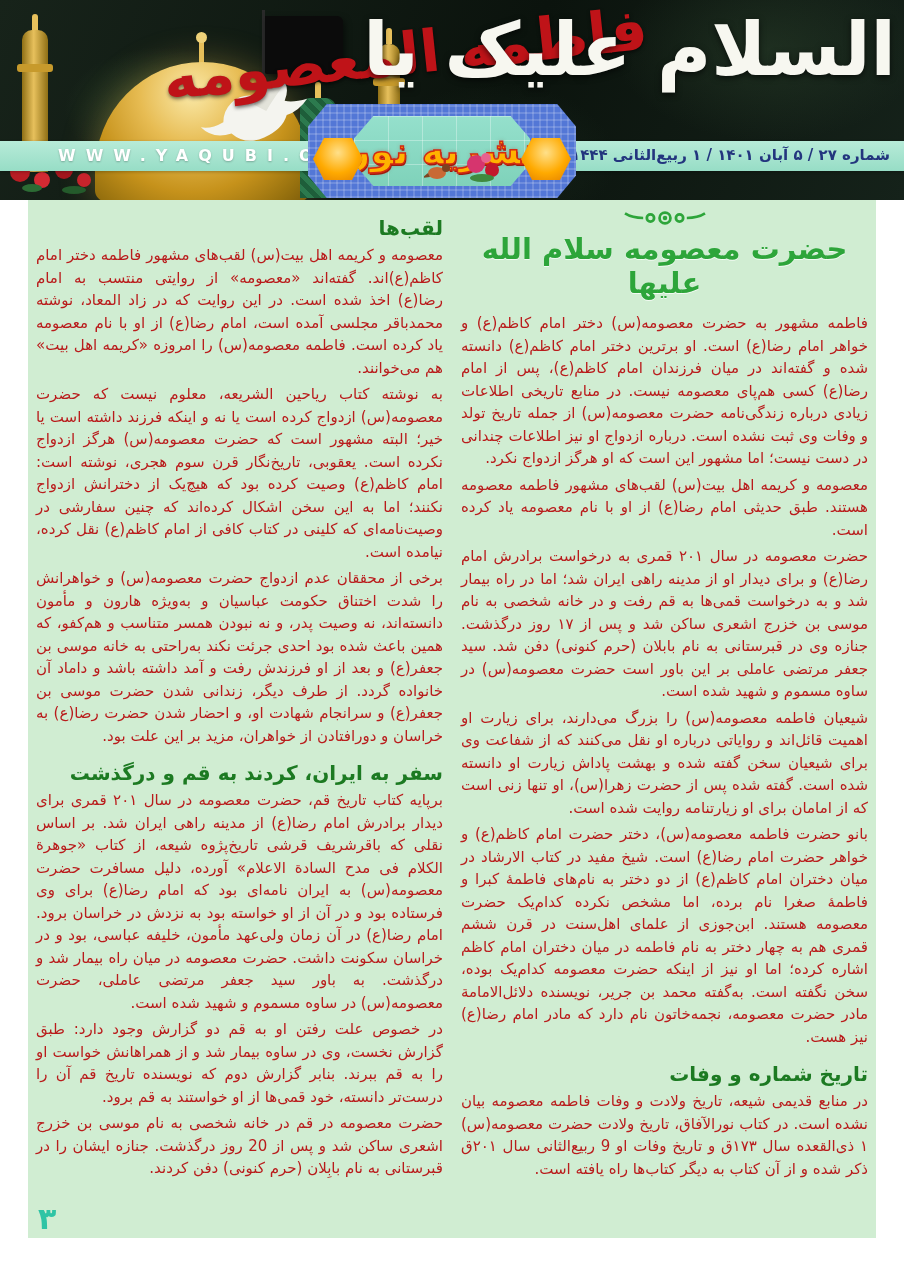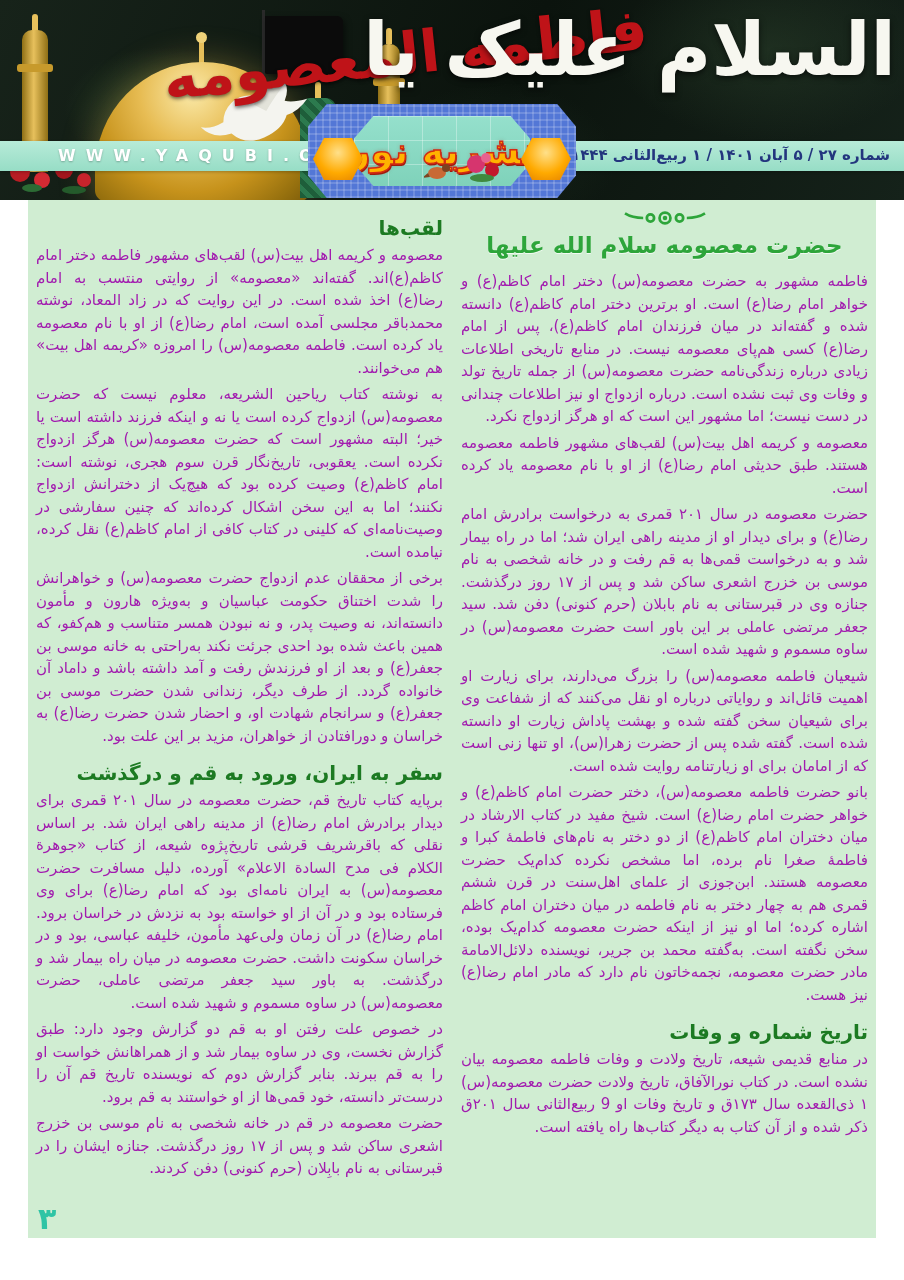--- a/index.html
+++ b/index.html
@@ -103,31 +103,31 @@
   .banner-flowers{position:absolute;right:24px;bottom:2px;width:44px;height:34px;}
   
   .sheet{
     position:absolute;left:28px;top:200px;width:848px;height:1038px;
     background:#d0edd2;overflow:hidden;
   }
   .cols{position:absolute;left:8px;right:8px;top:6px;bottom:4px;display:flex;gap:18px;direction:rtl;}
   .col{width:407px;flex:0 0 407px;}
   .ornament-wrap{text-align:center;margin:2px 0 0;}
   .page-title{
-    text-align:center;font-size:23px;font-weight:bold;color:#2da53a;
+    text-align:center;font-size:29px;font-weight:bold;color:#2da53a;
     margin:0 0 12px;direction:rtl;
     text-shadow:0 1px 0 rgba(255,255,255,.7);
   }
   h2.sec{
     font-size:20px;font-weight:bold;color:#1c7a22;
     margin:14px 0 4px;direction:rtl;text-align:right;
   }
   h2.sec.first{margin-top:10px;}
   p.body{
-    font-size:15px;line-height:1.5;color:#a21caf;
+    font-size:15px;line-height:1.5;color:#b91c1c;
     text-align:justify;direction:rtl;margin:0 0 4px;
   }
   .pagenum{
     position:absolute;left:10px;bottom:2px;
     font-size:30px;font-weight:bold;color:#2ec4a5;direction:rtl;
   }
 </style>
 </head>
 <body>
 
@@ -234,23 +234,23 @@
         <p class="body">در منابع قدیمی شیعه، تاریخ ولادت و وفات فاطمه معصومه بیان نشده است. در کتاب نورالآفاق، تاریخ ولادت حضرت معصومه(س) ۱ ذی‌القعده سال ۱۷۳ق و تاریخ وفات او 9 ربیع‌الثانی سال ۲۰۱ق ذکر شده و از آن کتاب به دیگر کتاب‌ها راه یافته است.</p>
       </div>
 
       <div class="col">
         <h2 class="sec first">لقب‌ها</h2>
         <p class="body">معصومه و کریمه اهل بیت(س) لقب‌های مشهور فاطمه دختر امام کاظم(ع)اند. گفته‌اند «معصومه» از روایتی منتسب به امام رضا(ع) اخذ شده است. در این روایت که در زاد المعاد، نوشته محمدباقر مجلسی آمده است، امام رضا(ع) از او با نام معصومه یاد کرده است. فاطمه معصومه(س) را امروزه «کریمه اهل بیت» هم می‌خوانند.</p>
 
         <p class="body">به نوشته کتاب ریاحین الشریعه، معلوم نیست که حضرت معصومه(س) ازدواج کرده است یا نه و اینکه فرزند داشته است یا خیر؛ البته مشهور است که حضرت معصومه(س) هرگز ازدواج نکرده است. یعقوبی، تاریخ‌نگار قرن سوم هجری، نوشته است: امام کاظم(ع) وصیت کرده بود که هیچ‌یک از دخترانش ازدواج نکنند؛ اما به این سخن اشکال کرده‌اند که چنین سفارشی در وصیت‌نامه‌ای که کلینی در کتاب کافی از امام کاظم(ع) نقل کرده، نیامده است.</p>
         <p class="body">برخی از محققان عدم ازدواج حضرت معصومه(س) و خواهرانش را شدت اختناق حکومت عباسیان و به‌ویژه هارون و مأمون دانسته‌اند، نه وصیت پدر، و نه نبودن همسر متناسب و هم‌کفو، که همین باعث شده بود احدی جرئت نکند به‌راحتی به خانه موسی بن جعفر(ع) و بعد از او فرزندش رفت و آمد داشته باشد و داماد آن خانواده گردد. از طرف دیگر، زندانی شدن حضرت موسی بن جعفر(ع) و سرانجام شهادت او، و احضار شدن حضرت رضا(ع) به خراسان و دورافتادن از خواهران، مزید بر این علت بود.</p>
 
-        <h2 class="sec">سفر به ایران، ورود به قم و درگذشت</h2>
+        <h2 class="sec">سفر به ایران، کردند به قم و درگذشت</h2>
         <p class="body">برپایه کتاب تاریخ قم، حضرت معصومه در سال ۲۰۱ قمری برای دیدار برادرش امام رضا(ع) از مدینه راهی ایران شد. بر اساس نقلی که باقرشریف قرشی تاریخ‌پژوه شیعه، از کتاب «جوهرة الکلام فی مدح السادة الاعلام» آورده، دلیل مسافرت حضرت معصومه(س) به ایران نامه‌ای بود که امام رضا(ع) برای وی فرستاده بود و در آن از او خواسته بود به نزدش در خراسان برود. امام رضا(ع) در آن زمان ولی‌عهد مأمون، خلیفه عباسی، بود و در خراسان سکونت داشت. حضرت معصومه در میان راه بیمار شد و درگذشت. به باور سید جعفر مرتضی عاملی، حضرت معصومه(س) در ساوه مسموم و شهید شده است.</p>
         <p class="body">در خصوص علت رفتن او به قم دو گزارش وجود دارد: طبق گزارش نخست، وی در ساوه بیمار شد و از همراهانش خواست او را به قم ببرند. بنابر گزارش دوم که نویسنده تاریخ قم آن را درست‌تر دانسته، خود قمی‌ها از او خواستند به قم برود.</p>
-        <p class="body">حضرت معصومه در قم در خانه شخصی به نام موسی بن خزرج اشعری ساکن شد و پس از ۱۷ روز درگذشت. جنازه ایشان را در قبرستانی به نام بابِلان (حرم کنونی) دفن کردند.</p>
+        <p class="body">حضرت معصومه در قم در خانه شخصی به نام موسی بن خزرج اشعری ساکن شد و پس از 20 روز درگذشت. جنازه ایشان را در قبرستانی به نام بابِلان (حرم کنونی) دفن کردند.</p>
       </div>
 
     </div>
     <div class="pagenum">۳</div>
   </div>
 
 </div>
 
 </body></html>

